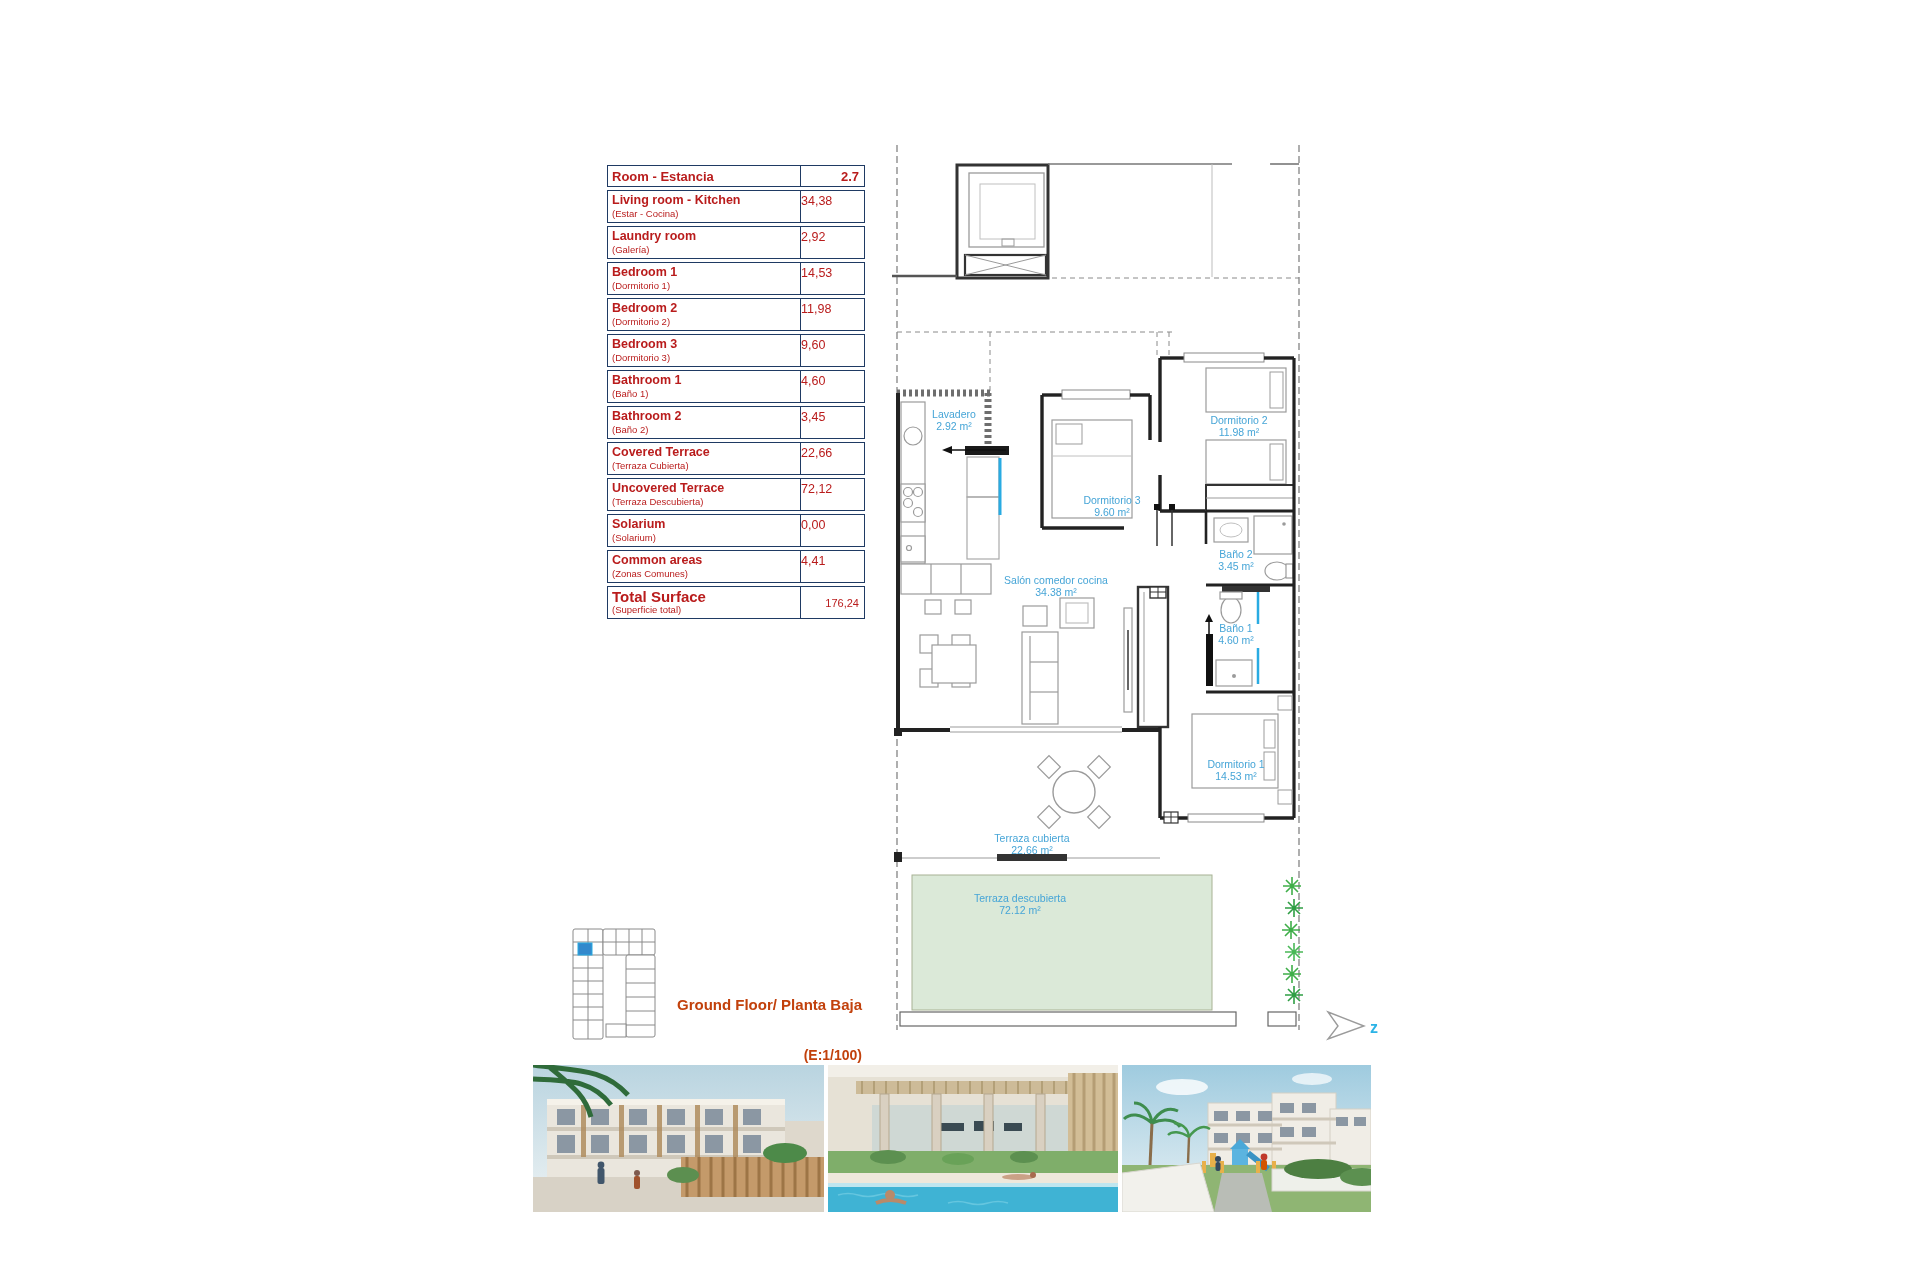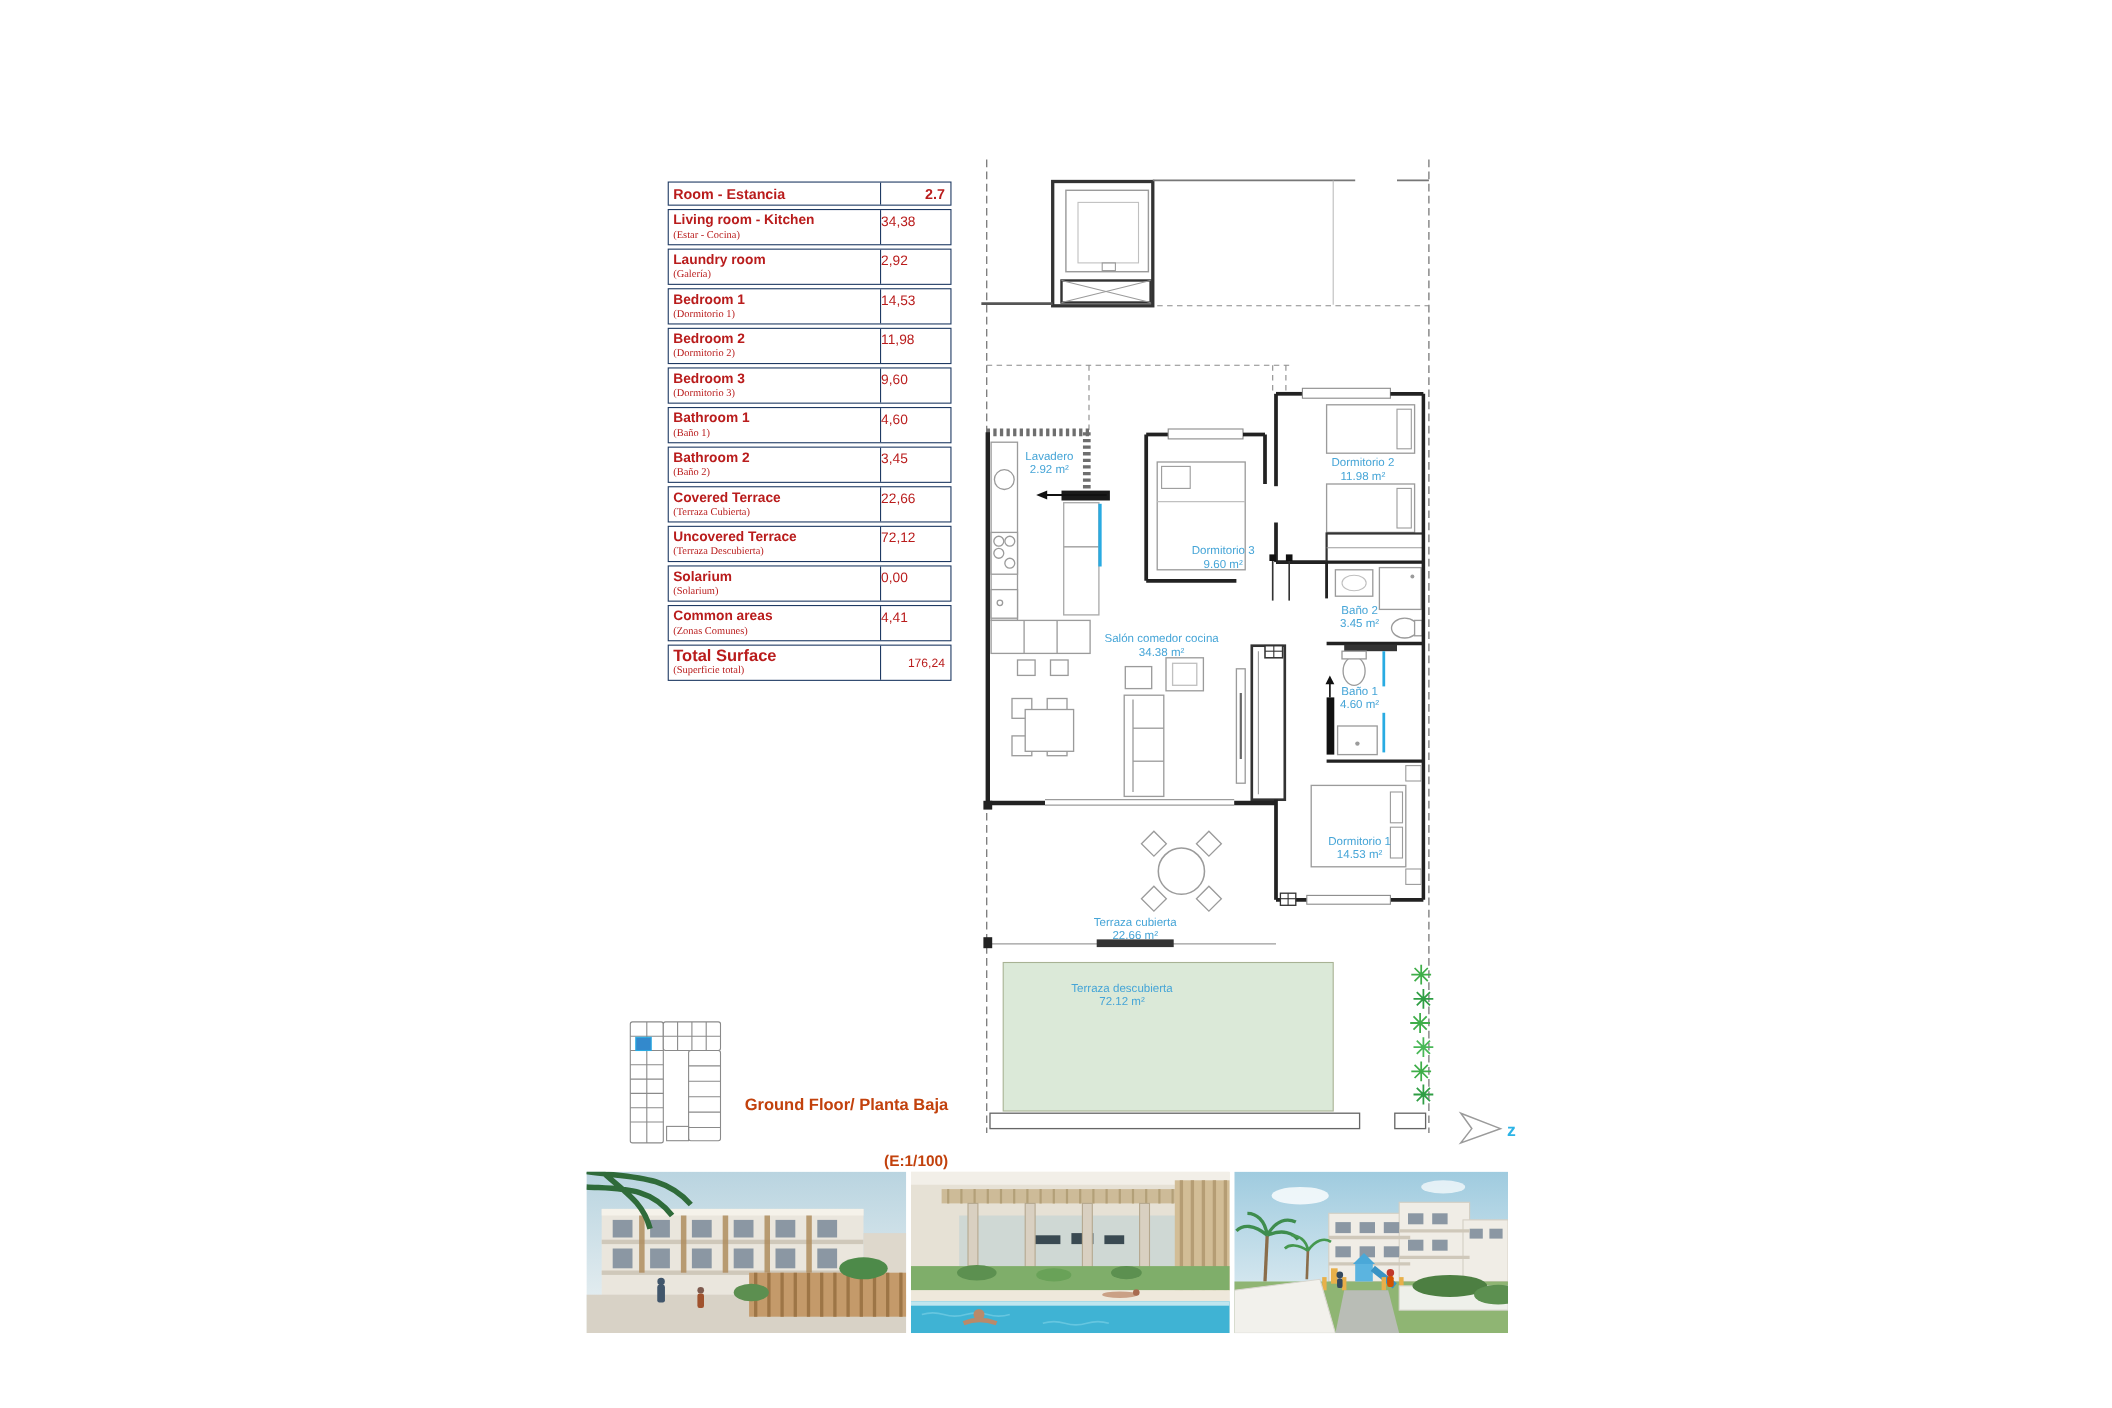--- a/index.html
+++ b/index.html
@@ -14,21 +14,21 @@
 
   
   .area-table{position:absolute;left:575px;top:165px;width:258px;color:#b91c1c;margin-left:32px;}
   .trow,.thead,.ttotal{display:flex;border:1.3px solid #1f3a63;background:#fff;margin-bottom:3px;}
   .thead{height:20px;align-items:center;}
   .thead .hlabel{flex:1;font-size:13px;font-weight:bold;padding-left:4px;}
   .thead .hvalue{width:64px;border-left:1.3px solid #1f3a63;height:100%;display:flex;align-items:center;
                  justify-content:flex-end;padding-right:5px;box-sizing:border-box;font-size:13px;font-weight:bold;padding-left:40px;}
   .tcell-label{flex:1;padding:2px 0 2px 4px;}
   .tcell-label .en{font-size:12.5px;font-weight:bold;line-height:15px;}
-  .tcell-label .es{font-size:9.5px;line-height:12px;font-family:Liberation Serif, serif;}
+  .tcell-label .es{font-size:9.5px;line-height:12px;}
   .tcell-value{width:64px;border-left:1.3px solid #1f3a63;text-align:left;padding:3px 5px 0 0;
                box-sizing:border-box;font-size:12.5px;}
   .ttotal .tcell-label .en{font-size:15px;}
   .ttotal .tcell-value{font-size:11px;font-weight:normal;display:flex;align-items:center;justify-content:flex-end;padding-top:0;}
 
   
   .plan{position:absolute;left:892px;top:140px;}
   .plan text{font-family:"Liberation Sans",sans-serif;}
 
   

